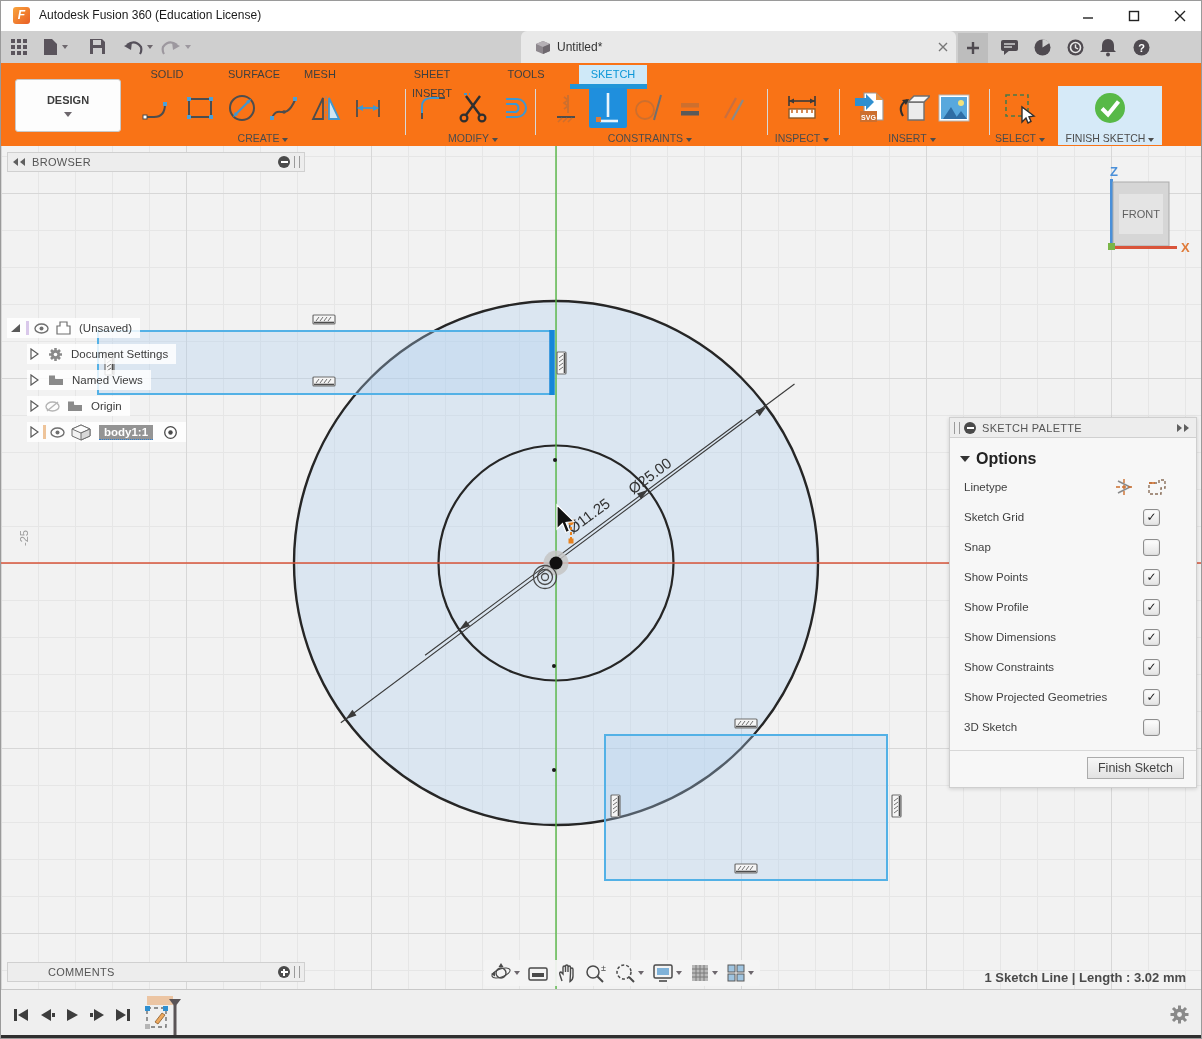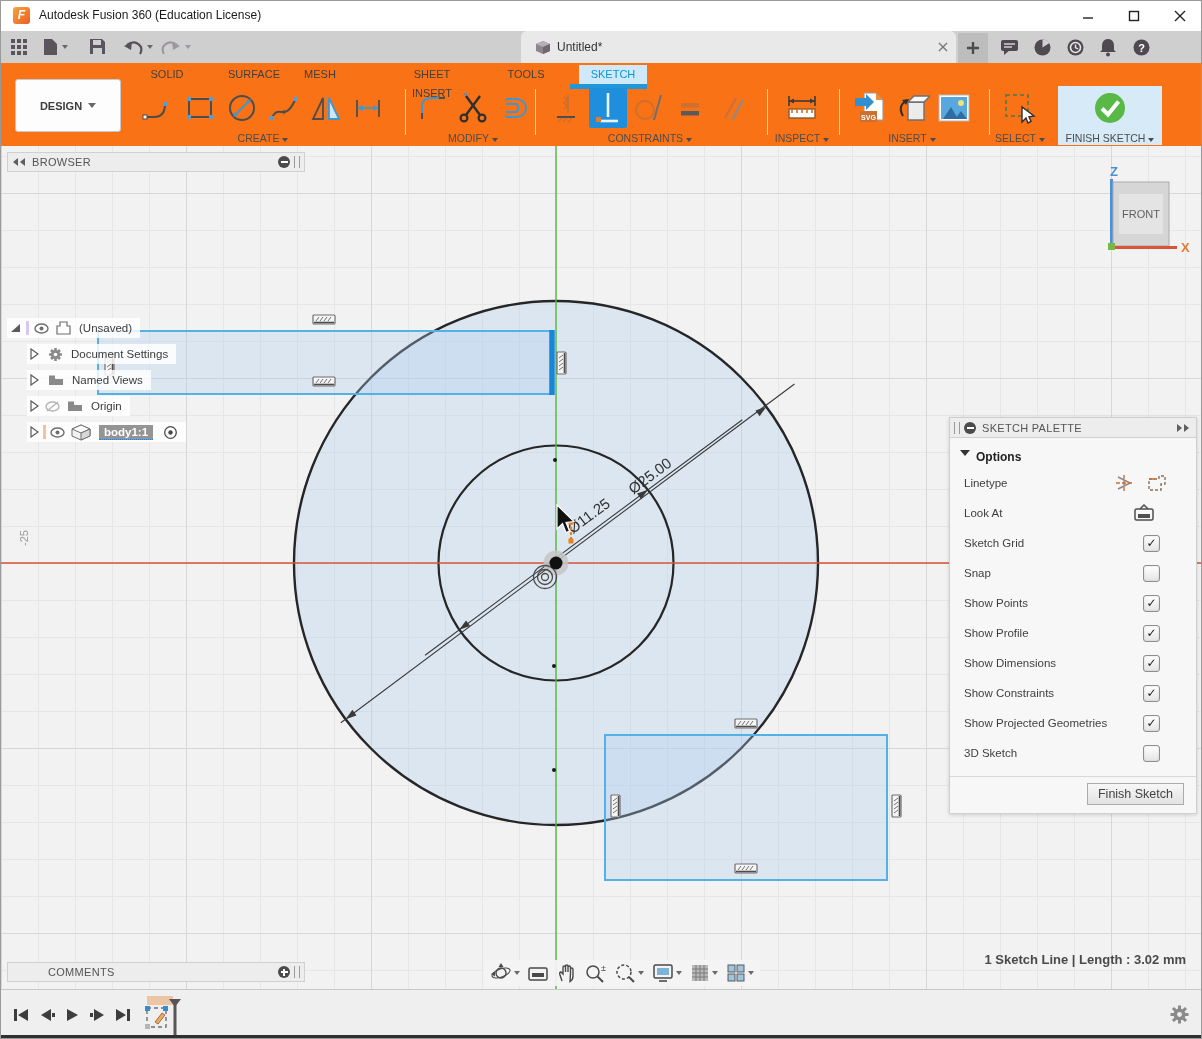--- a/index.html
+++ b/index.html
@@ -23,21 +23,21 @@
   .doc-tab .label{margin-left:6px;font-size:12px;color:#333;}
   .tab-close{position:absolute;right:6px;top:9px;width:14px;height:14px;}
   .newtab{position:absolute;left:957px;top:2px;width:30px;height:30px;background:#bdbdbd;display:flex;align-items:center;justify-content:center;}
   .avatar{position:absolute;left:1224px;top:4px;width:24px;height:24px;border-radius:50%;background:#fbfbfb;border:1px solid #cfcfcf;color:#5a5a5a;font-size:10px;font-weight:bold;display:flex;align-items:center;justify-content:center;}
 
   
   .ribbon{position:absolute;left:0;top:62px;width:1202px;height:83px;background:#f97316;border-bottom:1px solid #dadada;}
   .rtab{position:absolute;top:2px;height:19px;line-height:19px;font-size:11px;color:#3f3f3f;text-align:center;}
   .rtab.active{background:#cfe9f8;color:#0a96d7;}
   .sketch-underline{position:absolute;left:569px;top:21px;width:77px;height:5px;background:#2196d8;}
-  .design-btn{position:absolute;left:14px;top:16px;width:104px;height:51px;background:#fdfdfd;border:1px solid #c9c9c9;border-radius:3px;display:flex;align-items:center;justify-content:center;gap:6px;font-size:11px;font-weight:bold;color:#3d3d3d;}
+  .design-btn{position:absolute;left:14px;top:16px;width:104px;height:51px;background:#fdfdfd;border:1px solid #c9c9c9;border-radius:3px;display:flex;align-items:center;justify-content:center;gap:6px;font-size:11px;font-weight:bold;color:#3d3d3d;flex-direction:column;}
   .tgroup{position:absolute;top:23px;height:59px;}
   .tools{display:flex;align-items:center;justify-content:center;height:44px;}
   .tool{width:42px;height:42px;display:flex;align-items:center;justify-content:center;}
   .tool.selected{background:#1f8fdd;border-radius:2px;width:38px;height:40px;}
   .glabel{position:absolute;left:0;bottom:1px;width:100%;text-align:center;font-size:10.5px;color:#4c4c4c;white-space:nowrap;}
   .glabel .caret{border-top-color:#4c4c4c;margin-left:3px;border-left-width:3px;border-right-width:3px;border-top-width:4px;}
   .rsep{position:absolute;top:26px;width:1px;height:46px;background:#d8d8d8;}
   .finish-bg{position:absolute;left:1057px;top:23px;width:104px;height:59px;background:#d6eaf8;}
 
   
@@ -58,33 +58,33 @@
   .circle-btn::before{content:"";position:absolute;left:2.5px;top:5px;width:7px;height:2px;background:#fff;}
   .circle-btn.plus::after{content:"";position:absolute;left:5px;top:2.5px;width:2px;height:7px;background:#fff;}
   .grip{width:4px;height:12px;border-left:1px solid #9a9a9a;border-right:1px solid #9a9a9a;margin:0 4px;flex:none;}
   .spacer{flex:1;}
   .tree{position:absolute;left:6px;top:172px;font-size:11.5px;color:#3c3c3c;}
   .trow{display:flex;align-items:center;height:18px;margin-bottom:6px;background:rgba(255,255,255,.82);width:max-content;padding:1px 8px 1px 2px;}
   .trow .lbl{margin-left:8px;}
   .sel-label{background:#949494;color:#fff;font-weight:bold;padding:1px 5px;border-bottom:1px dotted #2a7fd4;}
   .palette{position:absolute;left:948px;top:271px;width:248px;background:#f7f7f7;border:1px solid #cfcfcf;box-sizing:border-box;box-shadow:0 1px 4px rgba(0,0,0,.15);}
   .pal-body{padding:6px 0 8px 0;}
-  .options-head{display:flex;align-items:flex-start;gap:6px;margin:6px 0 4px 10px;font-size:12px;font-weight:bold;color:#222;}
+  .options-head{display:flex;align-items:center;gap:6px;margin:6px 0 4px 10px;font-size:16px;font-weight:bold;color:#222;}
   .tri-down{width:0;height:0;border-left:5px solid transparent;border-right:5px solid transparent;border-top:6px solid #333;}
   .prow{display:flex;align-items:center;height:30px;padding:0 14px 0 14px;}
   .plabel{font-size:11.5px;color:#3f3f3f;flex:1;}
   .check{width:15px;height:15px;border:1px solid #8e8e8e;border-radius:3px;background:linear-gradient(#ffffff,#e4e4e4);box-shadow:inset 0 0 2px rgba(0,0,0,.15);display:flex;align-items:center;justify-content:center;font-size:12px;font-weight:bold;color:#1a1a1a;margin-right:22px;}
   .check.on::after{content:"✓";}
   .pal-footer{border-top:1px solid #d8d8d8;padding:6px 12px 8px 12px;text-align:right;}
   .btn{display:inline-block;font-size:12.5px;color:#444;background:linear-gradient(#f7f7f7,#e2e2e2);border:1px solid #ababab;padding:3px 10px;}
 
   
   .navbar{position:absolute;left:483px;top:814px;height:26px;display:flex;align-items:center;gap:8px;background:rgba(244,244,244,.92);border-radius:3px;padding:0 6px;}
   .nav-item{display:flex;align-items:center;gap:2px;}
-  .status-info{position:absolute;right:17px;top:806px;font-size:13px;font-weight:bold;color:#4a4a4a;}
+  .status-info{position:absolute;right:17px;top:824px;font-size:13px;font-weight:bold;color:#4a4a4a;}
 
   
   .timeline{position:absolute;left:0;top:988px;width:1202px;height:51px;background:#efefef;border-top:1px solid #c8c8c8;}
   .bottom-strip{position:absolute;left:0;top:1034px;width:1202px;height:5px;background:#2f2f2f;}
   .tl-btn{position:absolute;top:16px;width:20px;height:18px;display:flex;align-items:center;justify-content:center;}
 </style>
 </head>
 <body>
 
 <div class="app">
@@ -607,28 +607,20 @@
               <path d="M4,4 L16,10 L4,16" fill="none" stroke="#8a8a8a" stroke-width="1.6"></path>
               <path d="M10,2 v16" stroke="#cd6f2e" stroke-width="1.4" stroke-dasharray="4,2"></path>
               <path d="M2,10 h18" stroke="#cd6f2e" stroke-width="1.4" stroke-dasharray="4,2"></path>
             </svg>
           <svg width="22" height="20" style="margin-right:14px">
               <path d="M3,6 h10 v-3 h6 v8 h-4 v6 H3 z" fill="none" stroke="#8a6f5a" stroke-width="1.4" stroke-dasharray="3,2"></path>
               <path d="M3,6 h6" stroke="#cd6f2e" stroke-width="1.6"></path>
             </svg>
         </div>
         <div class="prow">
-          <span class="plabel">Look At</span>
-          <svg width="20" height="18" style="margin-right:28px">
-              <rect x="1" y="5" width="18" height="11" rx="1.5" fill="none" stroke="#4f4f4f" stroke-width="1.5"></rect>
-              <rect x="4" y="10" width="12" height="4" fill="#4f4f4f"></rect>
-              <path d="M6,5 L10,1 L14,5" fill="none" stroke="#4f4f4f" stroke-width="1.5"></path>
-            </svg>
-        </div>
-        <div class="prow">
           <span class="plabel">Sketch Grid</span>
           <span class="check on"></span>
         </div>
         <div class="prow">
           <span class="plabel">Snap</span>
           <span class="check"></span>
         </div>
         <div class="prow">
           <span class="plabel">Show Points</span>
           <span class="check on"></span>

